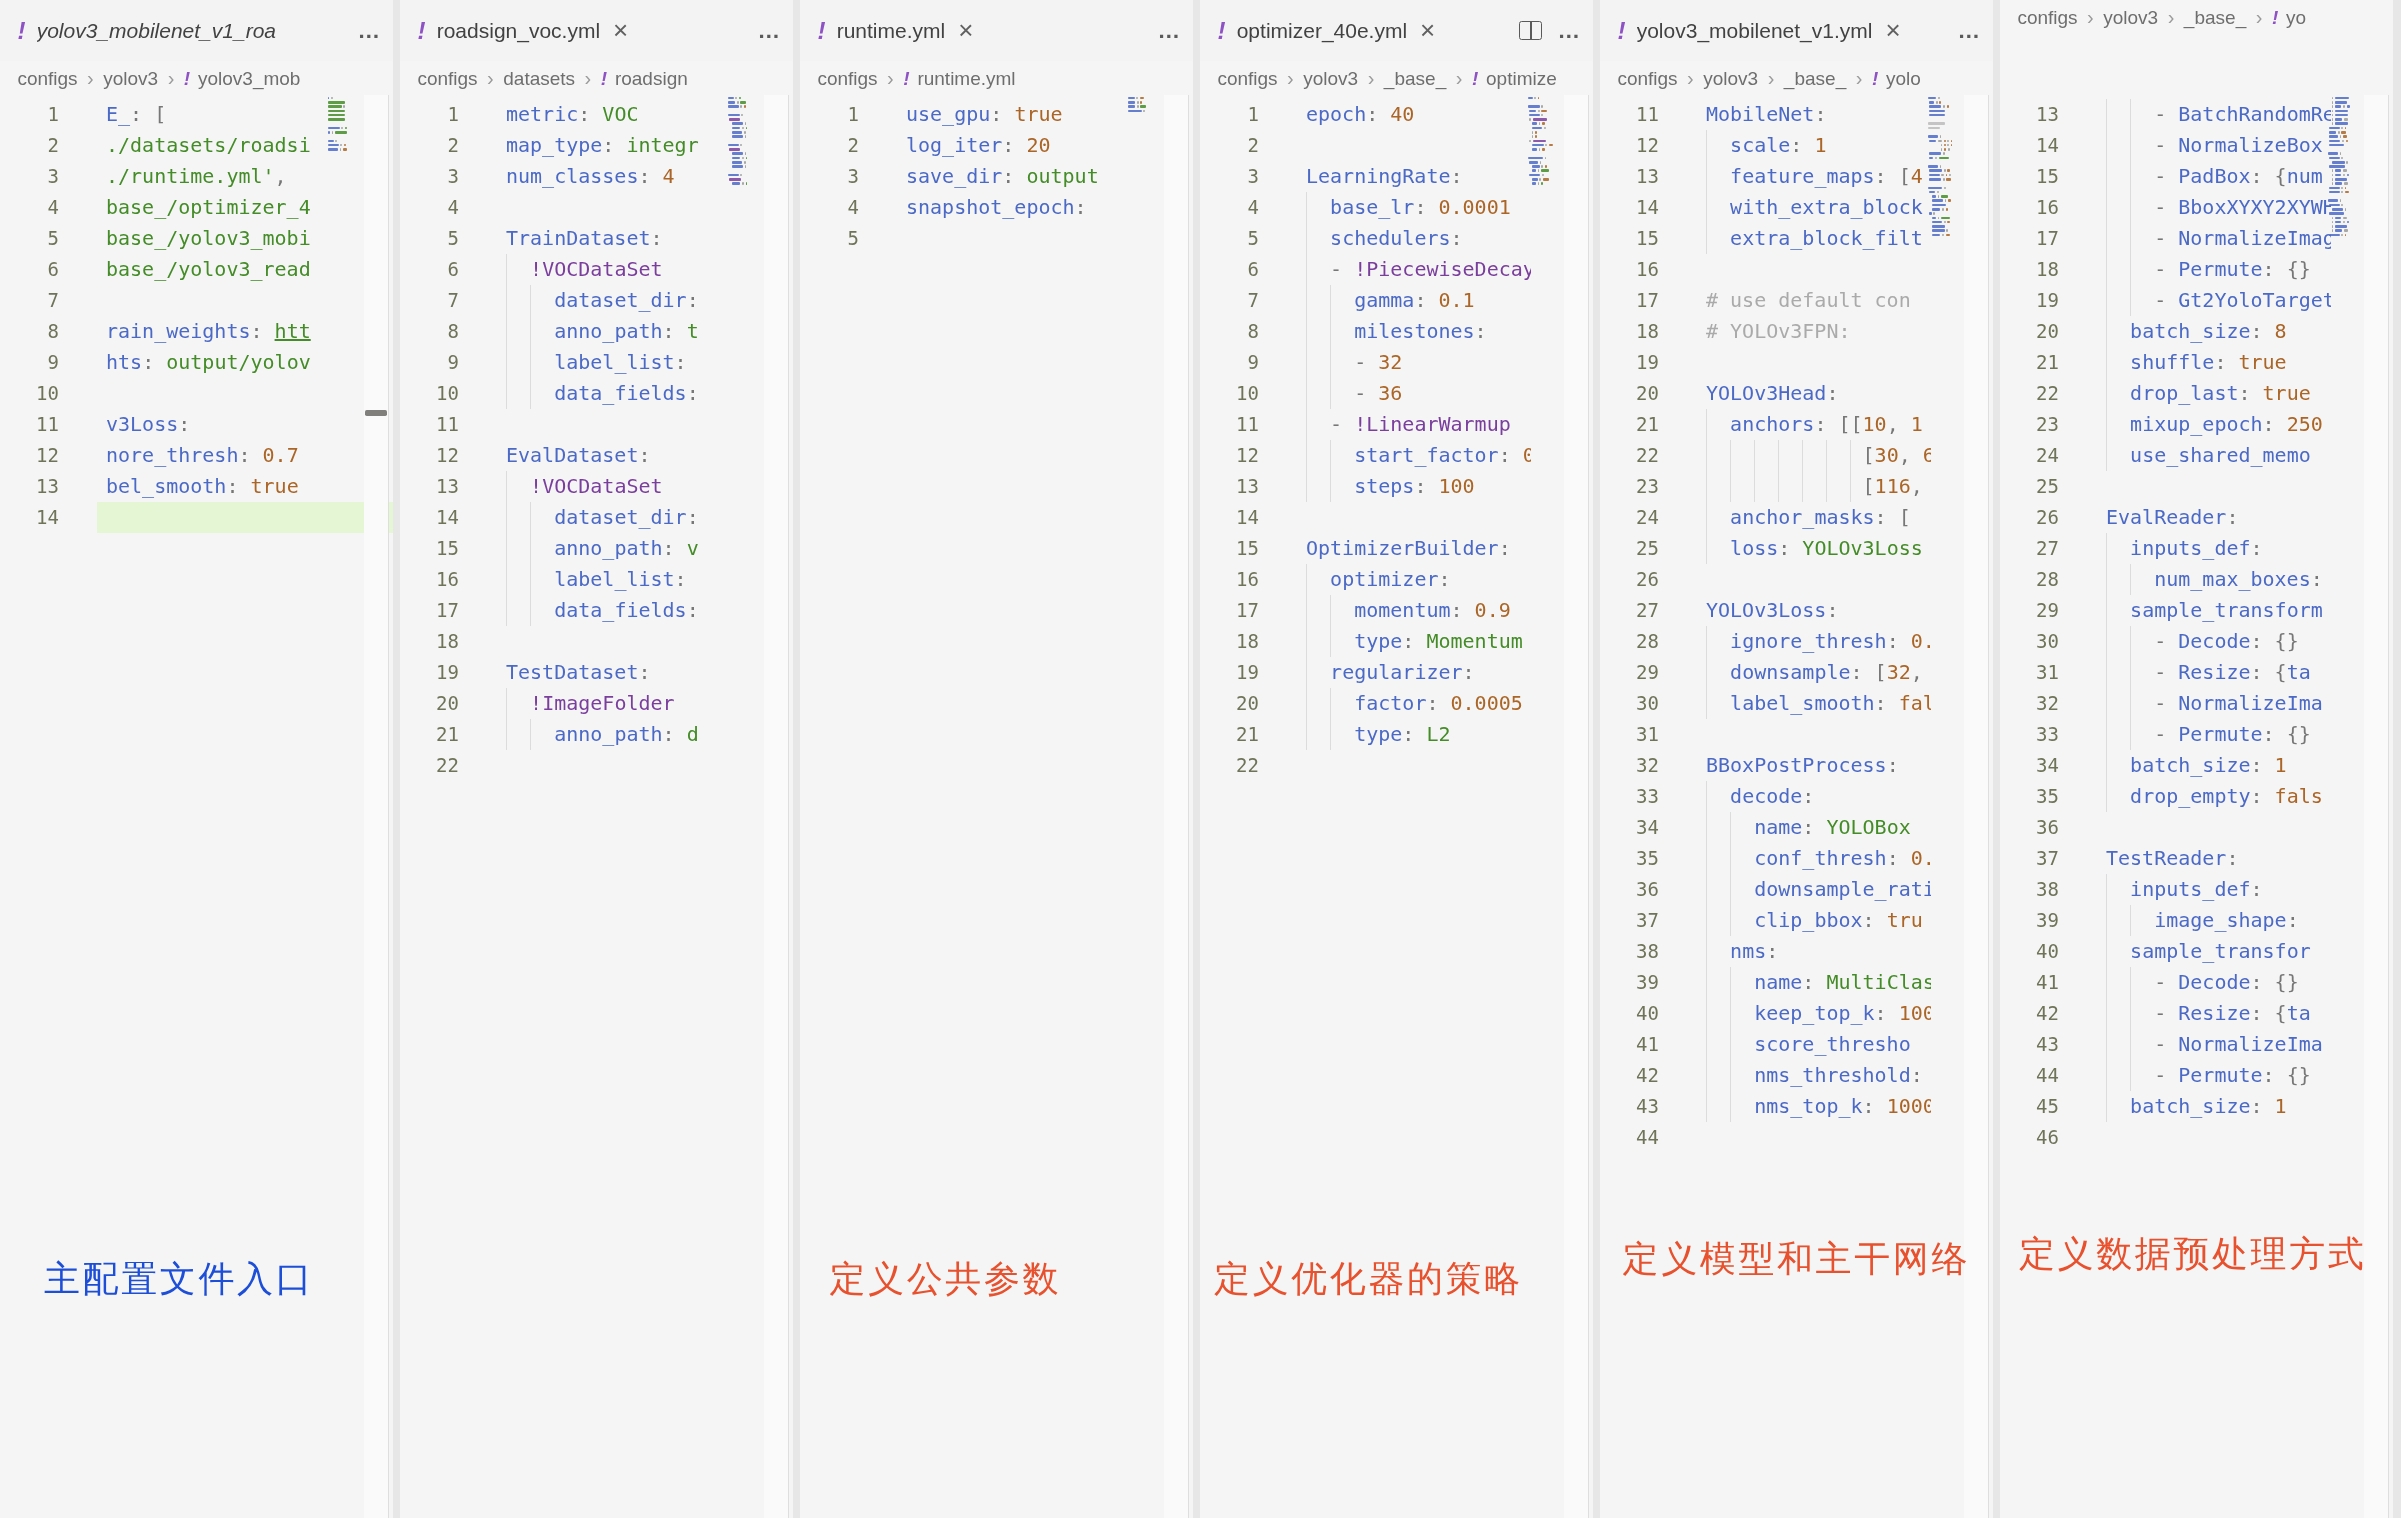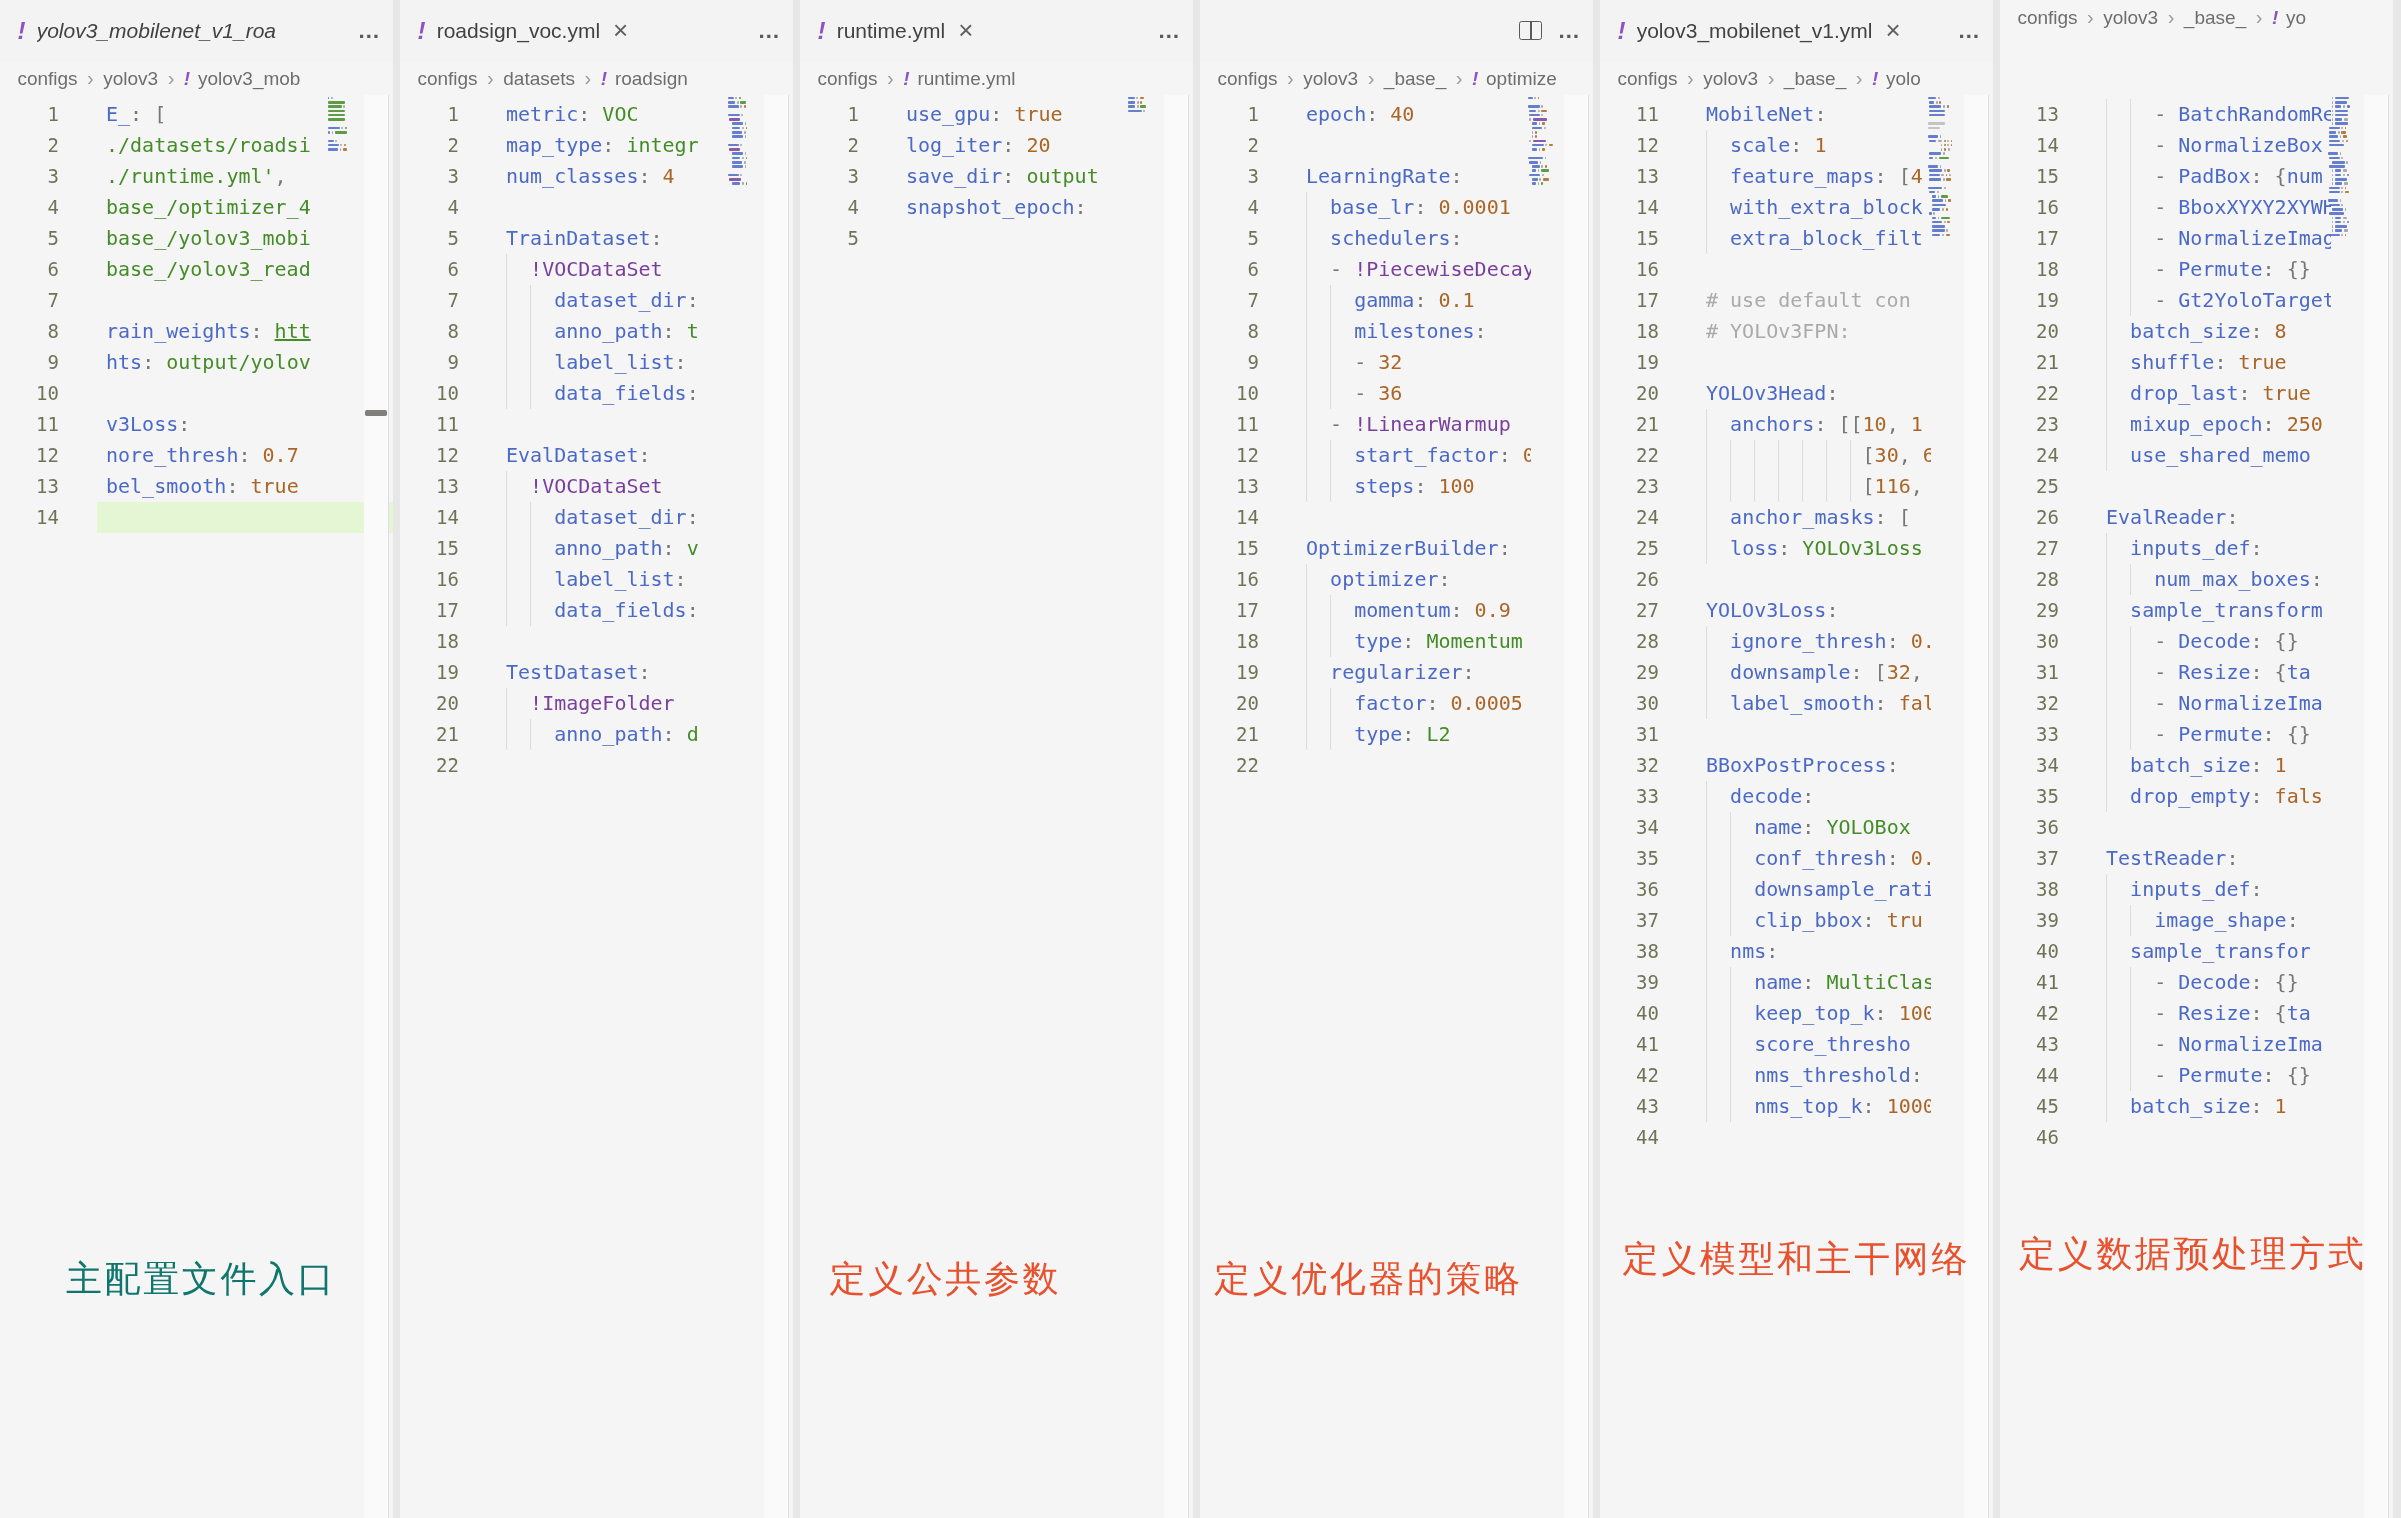--- a/index.html
+++ b/index.html
@@ -206,21 +206,21 @@
             <span class="mm-seg" style="width: 10.4px; background: rgb(75, 105, 198);"></span>
             <span class="mm-seg" style="width: 1.7px; background: rgb(154, 154, 154);"></span>
             <span class="mm-seg" style="width: 4.3px; background: rgb(171, 101, 38);"></span>
           </div>
           <div class="mm-row"></div>
         </div>
       <div class="scrolltrack">
           <div class="scroll-dash"></div>
         </div>
     </div>
-    <div class="annotation" style="left: 66px; top: 1255px; color: #0f766e;">主配置文件入口</div>
+    <div class="annotation" style="left: 44px; top: 1255px; color: #1d4ed8;">主配置文件入口</div>
   </section>
 
   <section class="pane">
     <div class="tabbar">
       <div class="tab">
         <span class="ficon"></span>
         <span class="tabtitle">roadsign_voc.yml</span>
         <span class="tabclose"></span>
       </div>
       <div class="actions">
@@ -475,20 +475,25 @@
           </div>
           <div class="mm-row"></div>
         </div>
       <div class="scrolltrack"></div>
     </div>
     <div class="annotation" style="left: 29.5px; top: 1255px; color: rgb(232, 81, 45);">定义公共参数</div>
   </section>
 
   <section class="pane">
     <div class="tabbar">
+      <div class="tab">
+        <span class="ficon"></span>
+        <span class="tabtitle">optimizer_40e.yml</span>
+        <span class="tabclose"></span>
+      </div>
       <div class="actions">
         <span class="split-icon"></span>
         <span class="more"></span>
       </div>
     </div>
     <div class="breadcrumb">
         <span class="bc-item">configs</span>
         <span class="bc-sep"></span>
         <span class="bc-item">yolov3</span>
         <span class="bc-sep"></span>

